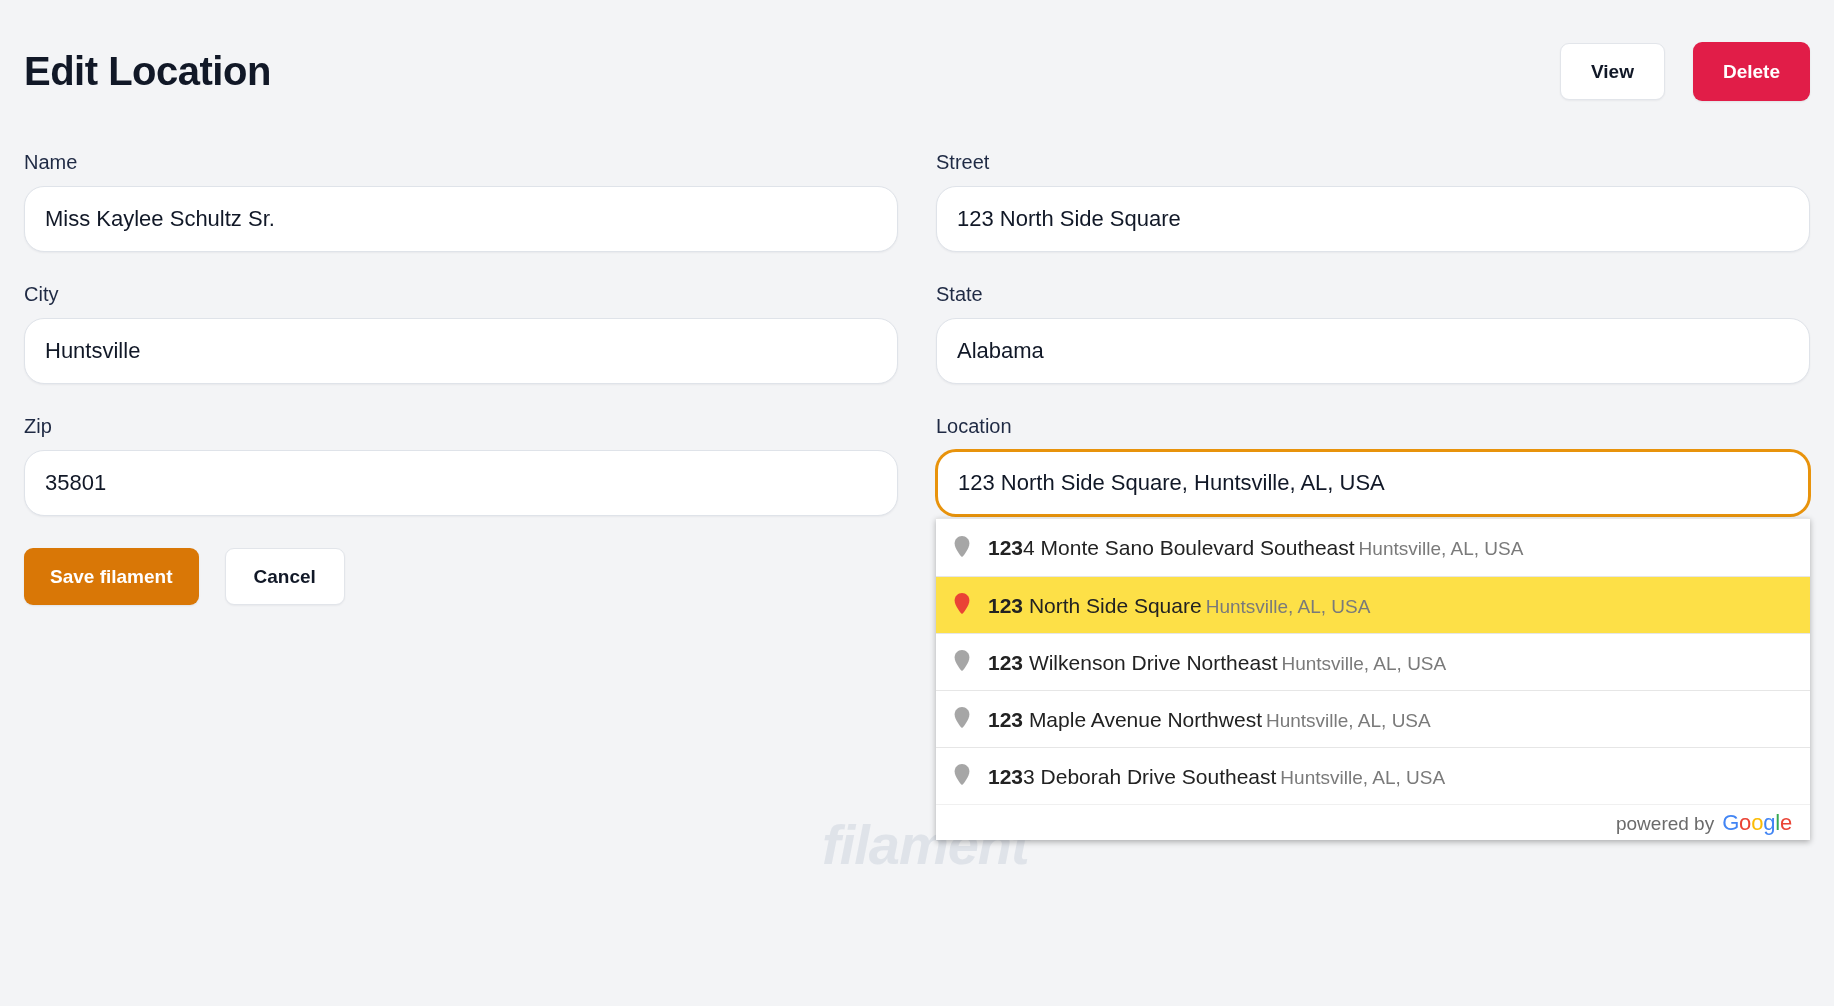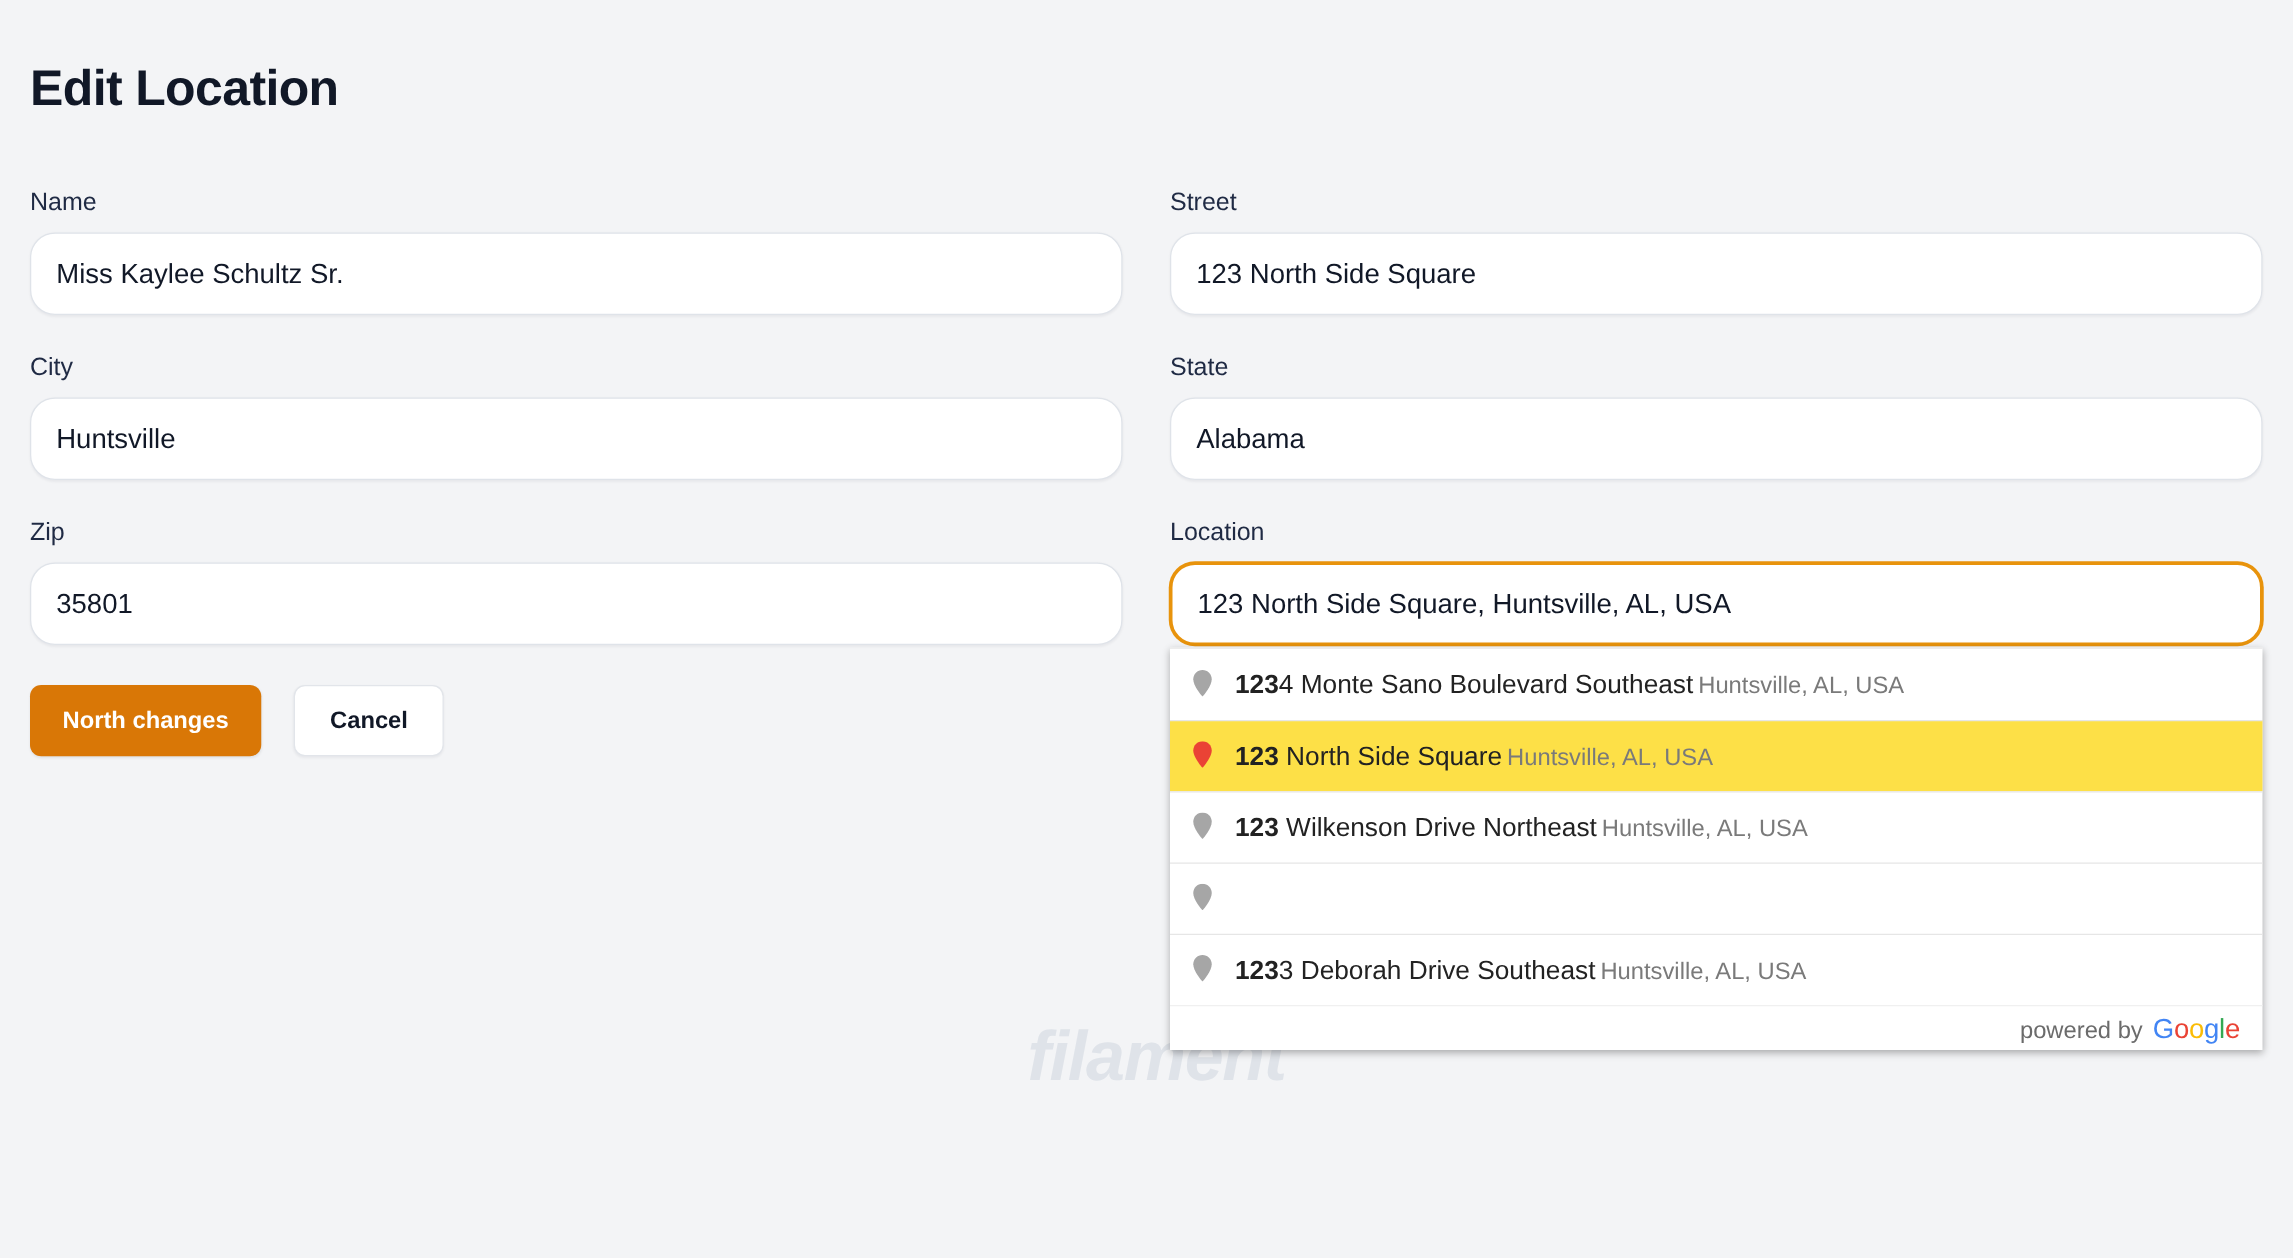--- a/index.html
+++ b/index.html
@@ -192,20 +192,24 @@
 </style>
 </head>
 <body>
 
 <div class="watermark">filament</div>
 
 <div class="page">
 
   <div class="header">
     <h1 class="page-title">Edit Location</h1>
+    <div class="header-actions">
+      <button class="btn btn-white">View</button>
+      <button class="btn btn-danger">Delete</button>
+    </div>
   </div>
 
   <div class="form-grid">
 
     <div class="field">
       <label class="field-label">Name</label>
       <input class="input" type="text" value="Miss Kaylee Schultz Sr." style="">
     </div>
 
     <div class="field">
@@ -221,21 +225,21 @@
     <div class="field">
       <label class="field-label">State</label>
       <input class="input" type="text" value="Alabama" style="">
     </div>
 
     <div class="field">
       <label class="field-label">Zip</label>
       <input class="input" type="text" value="35801" style="">
 
       <div class="actions-row" style="margin-top:32px;">
-        <button class="btn btn-primary">North changes</button>
+        <button class="btn btn-primary">Save filament</button>
         <button class="btn btn-cancel">Cancel</button>
       </div>
     </div>
 
     <div class="field">
       <label class="field-label">Location</label>
       <input class="input focused" type="text" value="123 North Side Square, Huntsville, AL, USA" style="">
 
       <div class="pac-container">
         <div id="pac-items">
@@ -266,20 +270,21 @@
               </span>
               <span class="pac-text"><span class="m">123</span><span> Wilkenson Drive Northeast</span><span class="sub">Huntsville, AL, USA</span></span>
             </div>
             <div class="pac-item">
               <span class="pac-icon">
                 <svg width="18" height="24" viewBox="0 0 18 24" aria-hidden="true">
                   <path fill="#a6a6a6" d="M9 0C4.9 0 1.6 3.3 1.6 7.4c0 5.2 6.3 12.6 7 13.4.2.2.6.2.8 0 .7-.8 7-8.2 7-13.4C16.4 3.3 13.1 0 9 0z"></path>
                   <circle cx="9" cy="7.3" r="2.6" fill="#ffffff" fill-opacity="0.0"></circle>
                 </svg>
               </span>
+              <span class="pac-text"><span class="m">123</span><span> Maple Avenue Northwest</span><span class="sub">Huntsville, AL, USA</span></span>
             </div>
             <div class="pac-item">
               <span class="pac-icon">
                 <svg width="18" height="24" viewBox="0 0 18 24" aria-hidden="true">
                   <path fill="#a6a6a6" d="M9 0C4.9 0 1.6 3.3 1.6 7.4c0 5.2 6.3 12.6 7 13.4.2.2.6.2.8 0 .7-.8 7-8.2 7-13.4C16.4 3.3 13.1 0 9 0z"></path>
                   <circle cx="9" cy="7.3" r="2.6" fill="#ffffff" fill-opacity="0.0"></circle>
                 </svg>
               </span>
               <span class="pac-text"><span class="m">123</span><span>3 Deborah Drive Southeast</span><span class="sub">Huntsville, AL, USA</span></span>
             </div>

